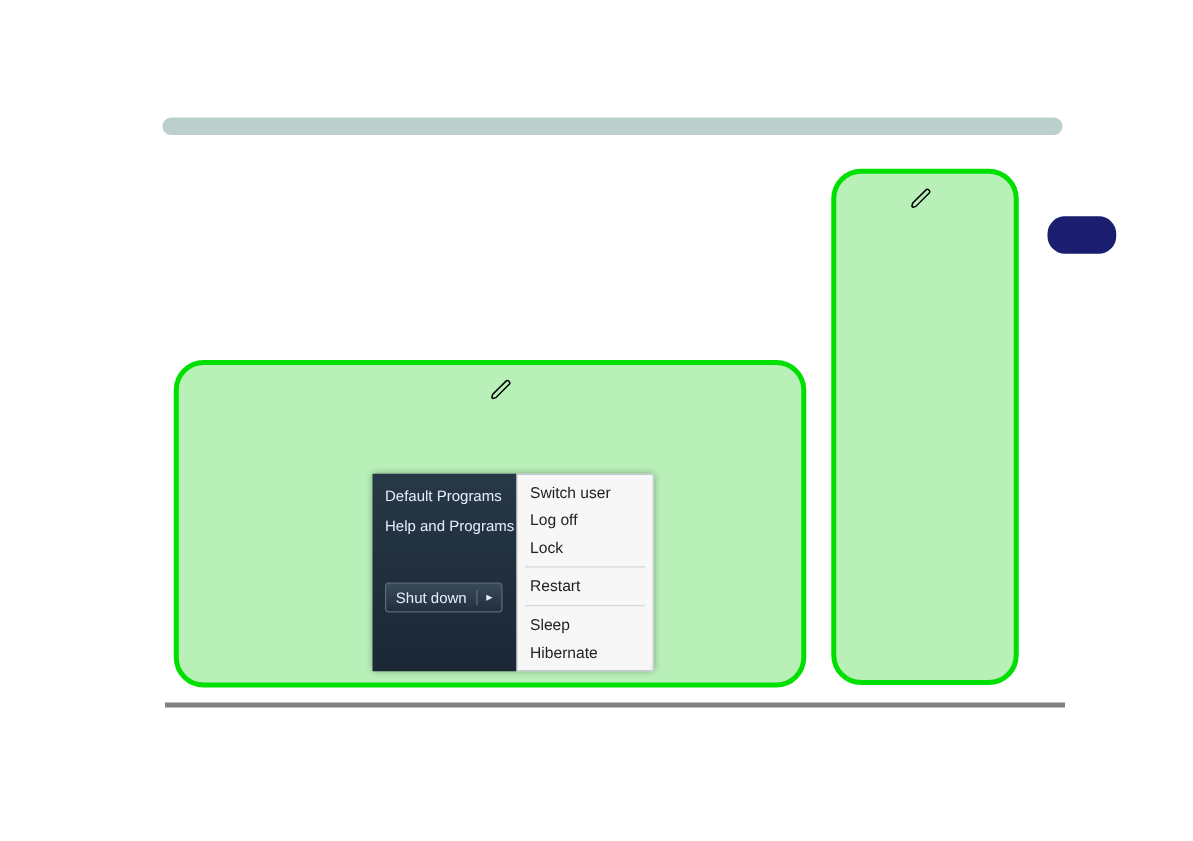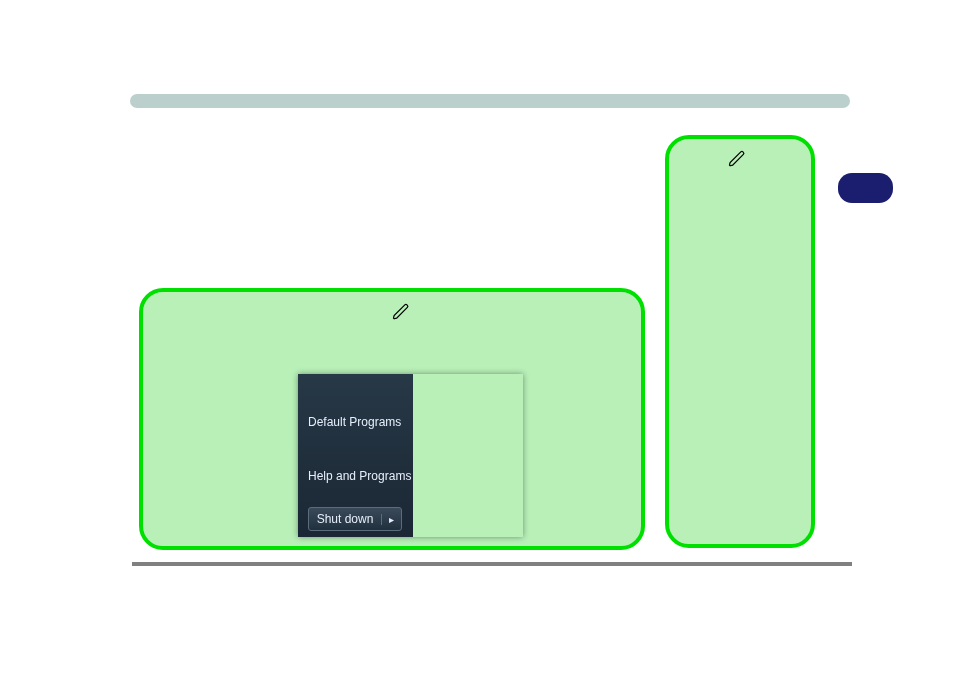--- a/index.html
+++ b/index.html
@@ -56,23 +56,23 @@
     .sm-left {
       flex:0 0 115px;
       background:linear-gradient(#273846,#1b2734);
       color:#dfe6f1;
       display:flex; flex-direction:column;
       gap:10px;
       padding-top:11px;
       padding-left:10px;
       position:relative;
     }
-    .sm-item { white-space:nowrap; color:#e6eefb;margin-top:30px; }
+    .sm-item { white-space:nowrap; color:#e6eefb; }
     .sm-shutdown {
-      margin-top:14px; margin-bottom:6px;
+      margin-top:28px; margin-bottom:6px;
       display:flex; align-items:center;
       width:94px; height:24px;
       background:linear-gradient(#3a4a5a,#20303d);
       border:1px solid #5b6c7a;
       border-radius:3px;
       color:#e6eefb;
       font-size:12px;
     }
     .sm-shutdown-main {
       flex:1; text-align:center;
@@ -127,17 +127,27 @@
 
   <div class="startmenu">
     <div class="sm-left">
       <div class="sm-item">Default Programs</div>
       <div class="sm-item">Help and Programs</div>
       <div class="sm-shutdown">
         <span class="sm-shutdown-main">Shut down</span>
         <span class="sm-shutdown-arrow">▸</span>
       </div>
     </div>
+    <div class="sm-right">
+      <div class="mitem">Switch user</div>
+      <div class="mitem">Log off</div>
+      <div class="mitem">Lock</div>
+      <div class="divider"></div>
+      <div class="mitem">Restart</div>
+      <div class="divider"></div>
+      <div class="mitem">Sleep</div>
+      <div class="mitem">Hibernate</div>
+    </div>
   </div>
 </div>
 
 <div class="bottom-bar"></div>
 <div class="blue-pill"></div>
 
 </body></html>

